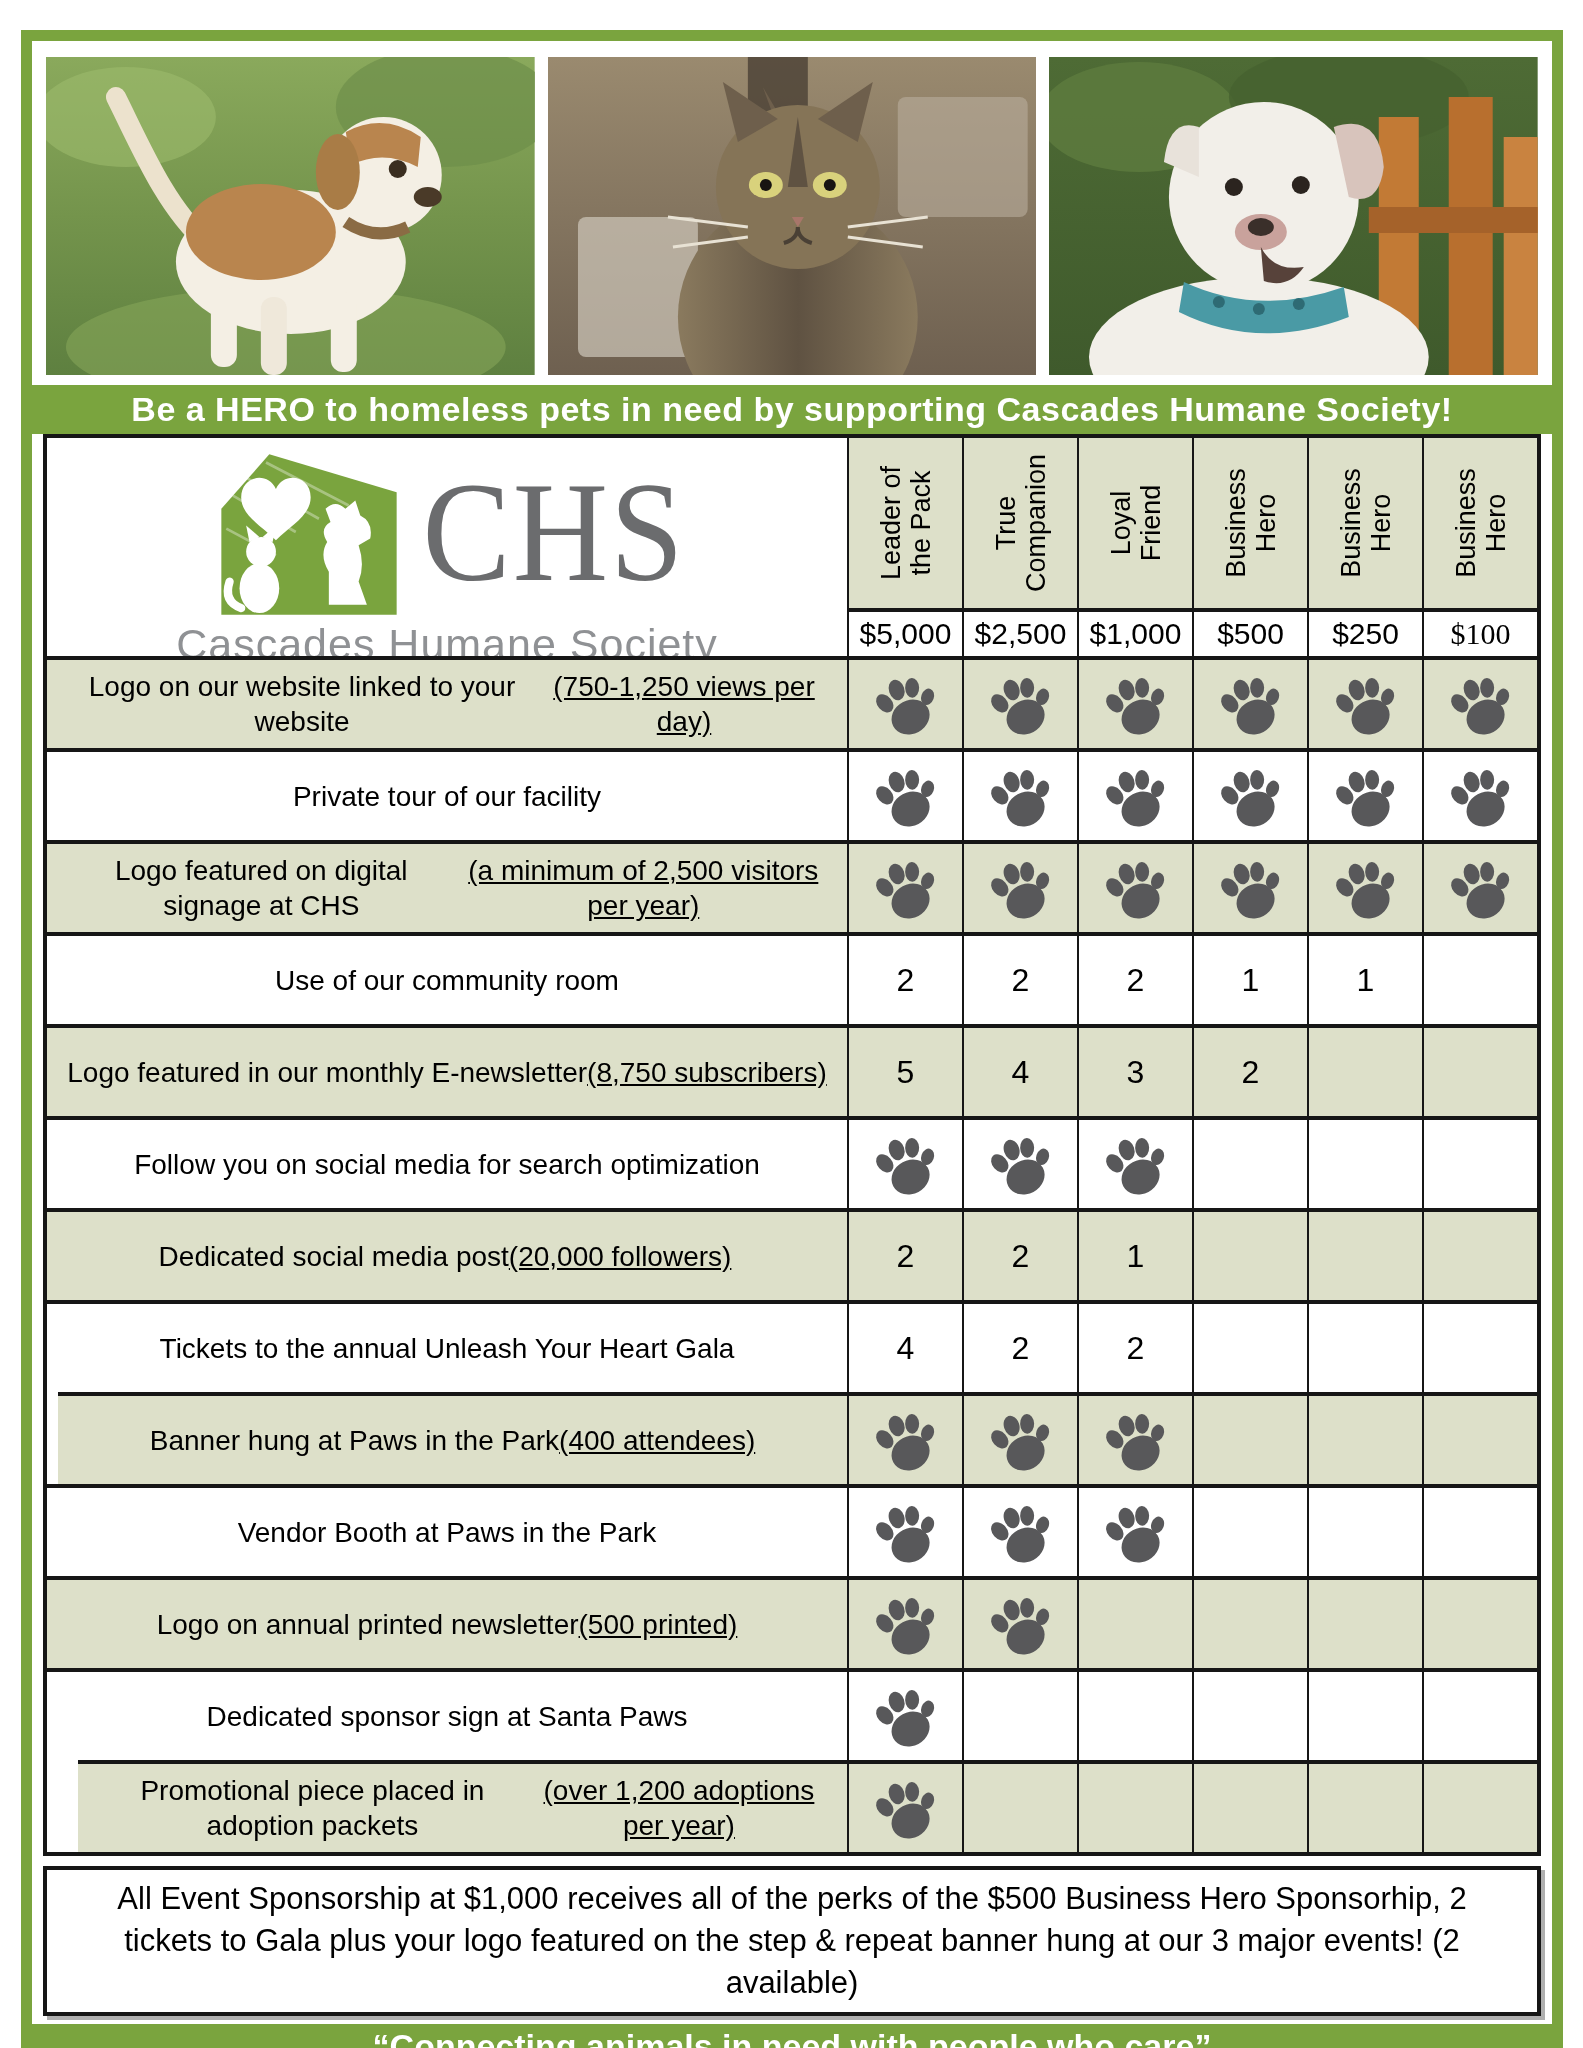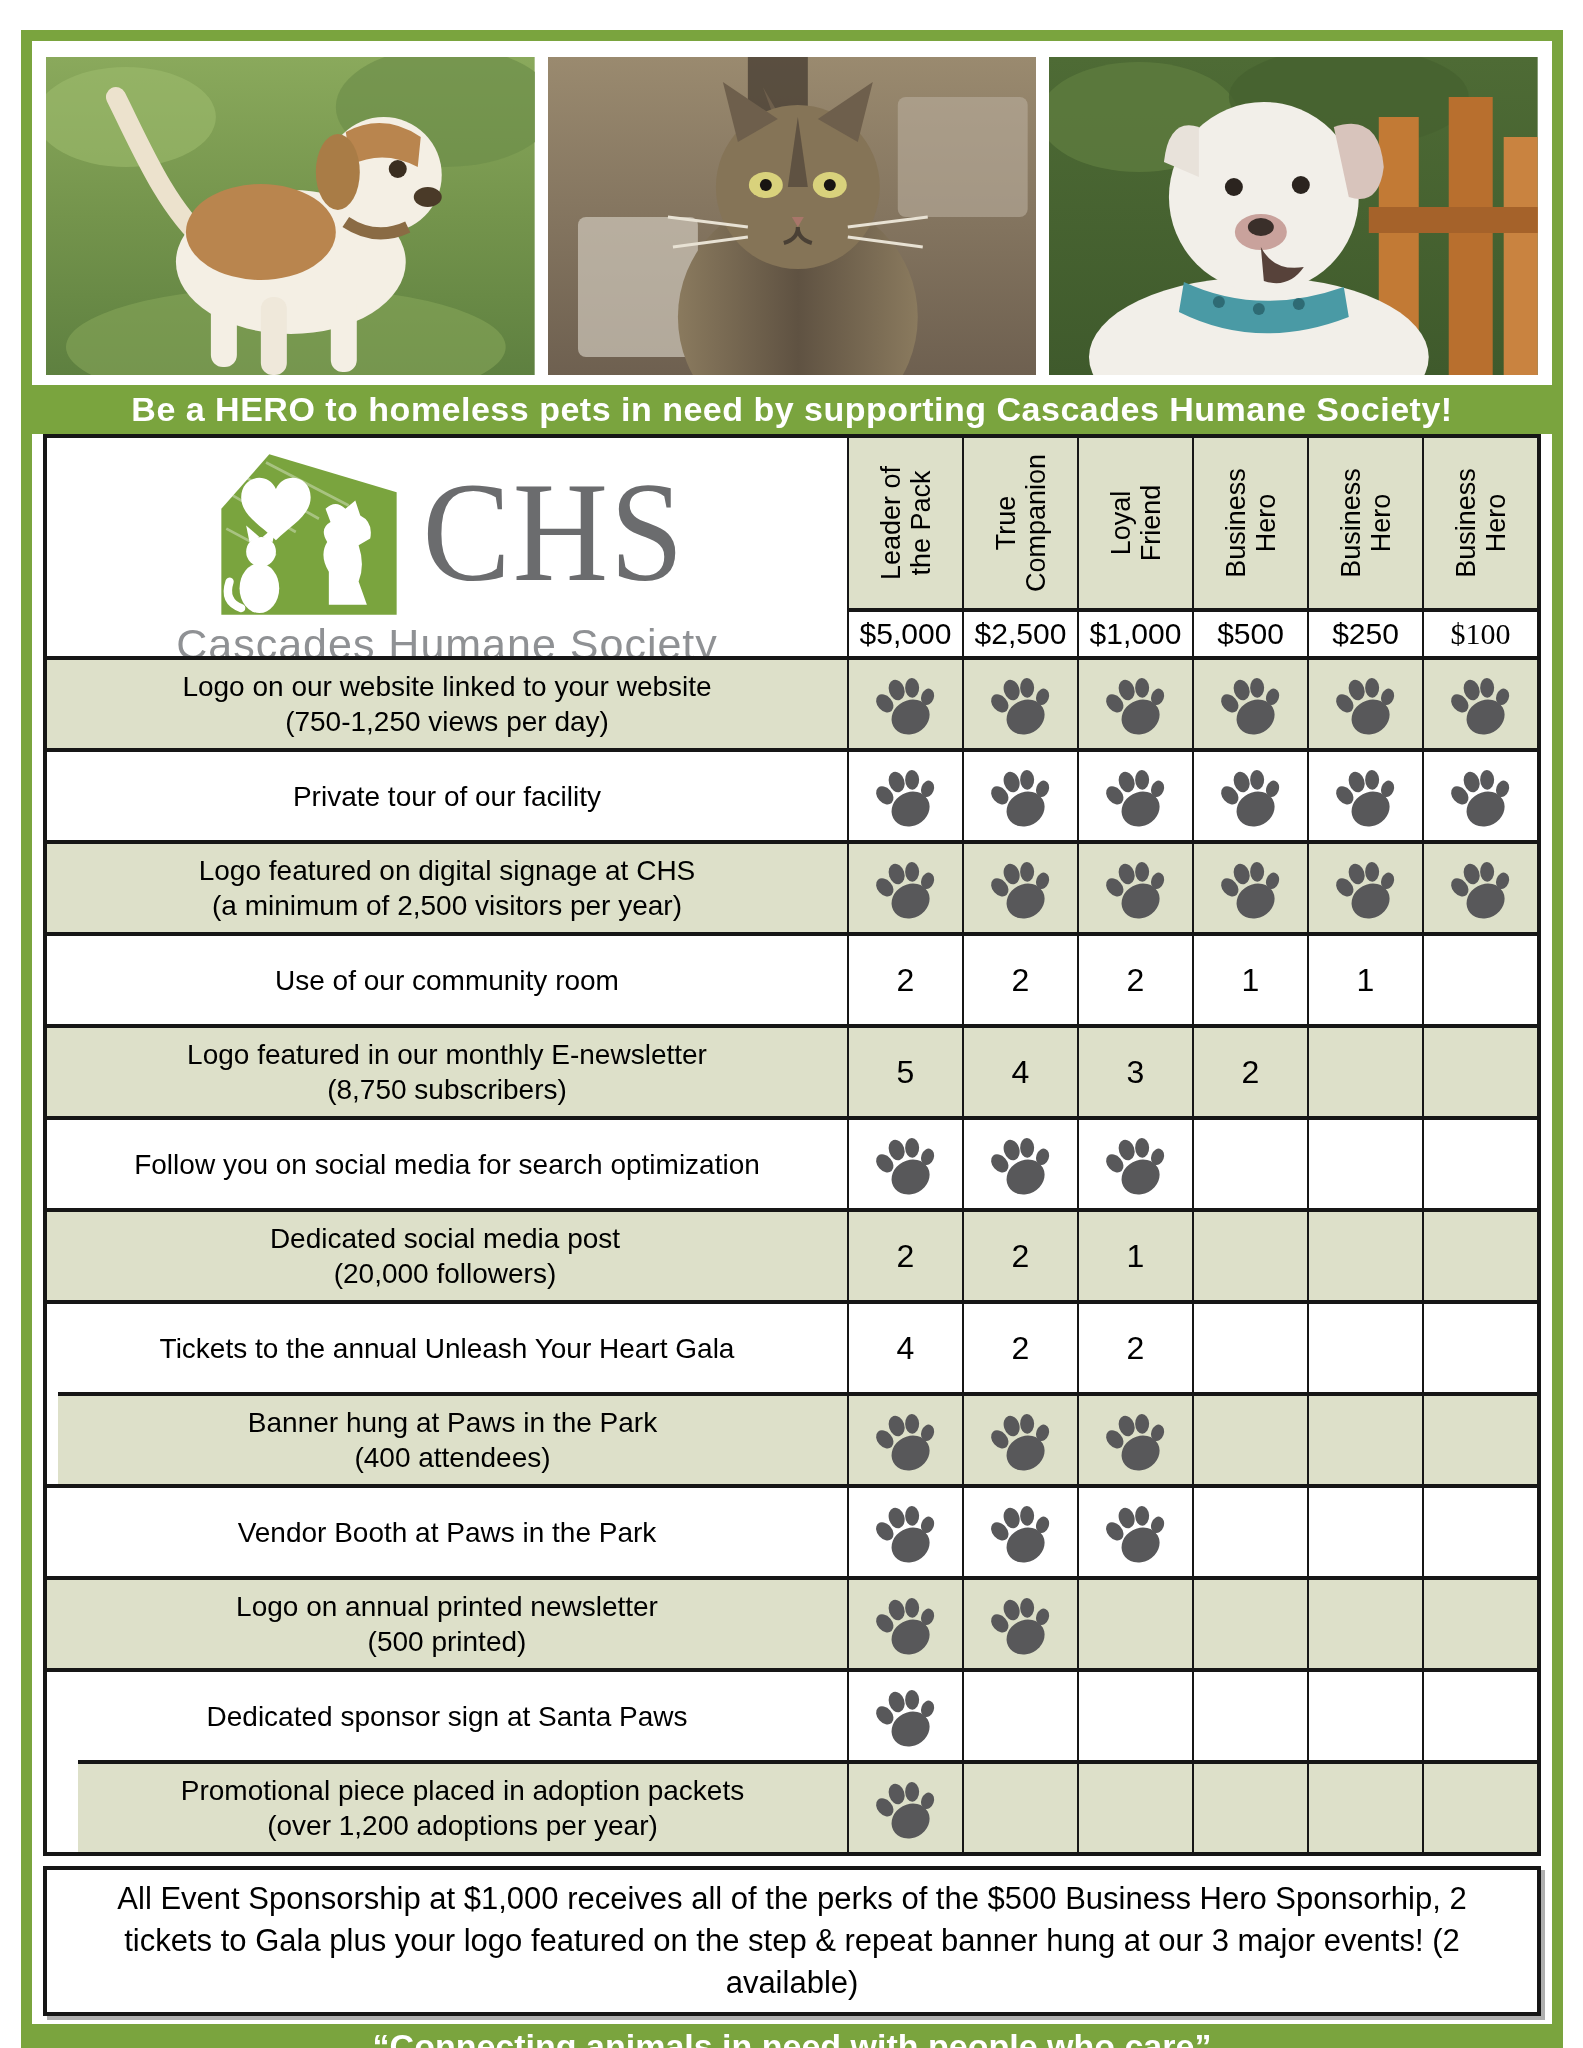--- a/index.html
+++ b/index.html
@@ -40,23 +40,23 @@
   .logo-cell{ grid-row:1 / 3; grid-column:1; display:flex; flex-direction:column; align-items:center; justify-content:flex-start; padding-top:8px; }
   .logo-top{ display:flex; align-items:center; gap:14px; }
   .chs-abbr{ font-family:"Liberation Serif", serif; color:var(--chs-gray); font-size:132px; line-height:1; letter-spacing:2px; transform:scaleY(1.08); }
   .logo-sub{ color:var(--sub-gray); font-size:43px; letter-spacing:1px; margin-top:2px; white-space:nowrap; }
   .tier-cell .rot{
     position:absolute; top:50%; left:50%; width:168px;
     transform:translate(-50%,-50%) rotate(-90deg);
     font-size:27px; line-height:1.12; color:#000; text-align:center;
   }
   .price-cell{ font-size:30px; color:#000; }
-  .label-cell{ flex-direction:column; padding:0 18px; }
+  .label-cell{ padding:0 18px; }
   .row-label{ font-size:28px; color:#000; line-height:1.25; }
-  .row-sub{ font-size:28px; color:#000; line-height:1.25; }
+  .row-sub{ font-size:28px; color:#000; line-height:1.25;text-decoration:underline; }
   .num-cell{ font-size:32px; color:#000; }
   .paw-svg{ width:76px; height:70px; }
   
   .note{
     margin:10px 11px 8px; border:4px solid var(--ink);
     box-shadow:4px 4px 0 rgba(110,110,110,.55);
     padding:8px 26px; text-align:center; font-size:31px; line-height:1.35; color:#000; background:#fff;
   }
   
   .footer-bar{

